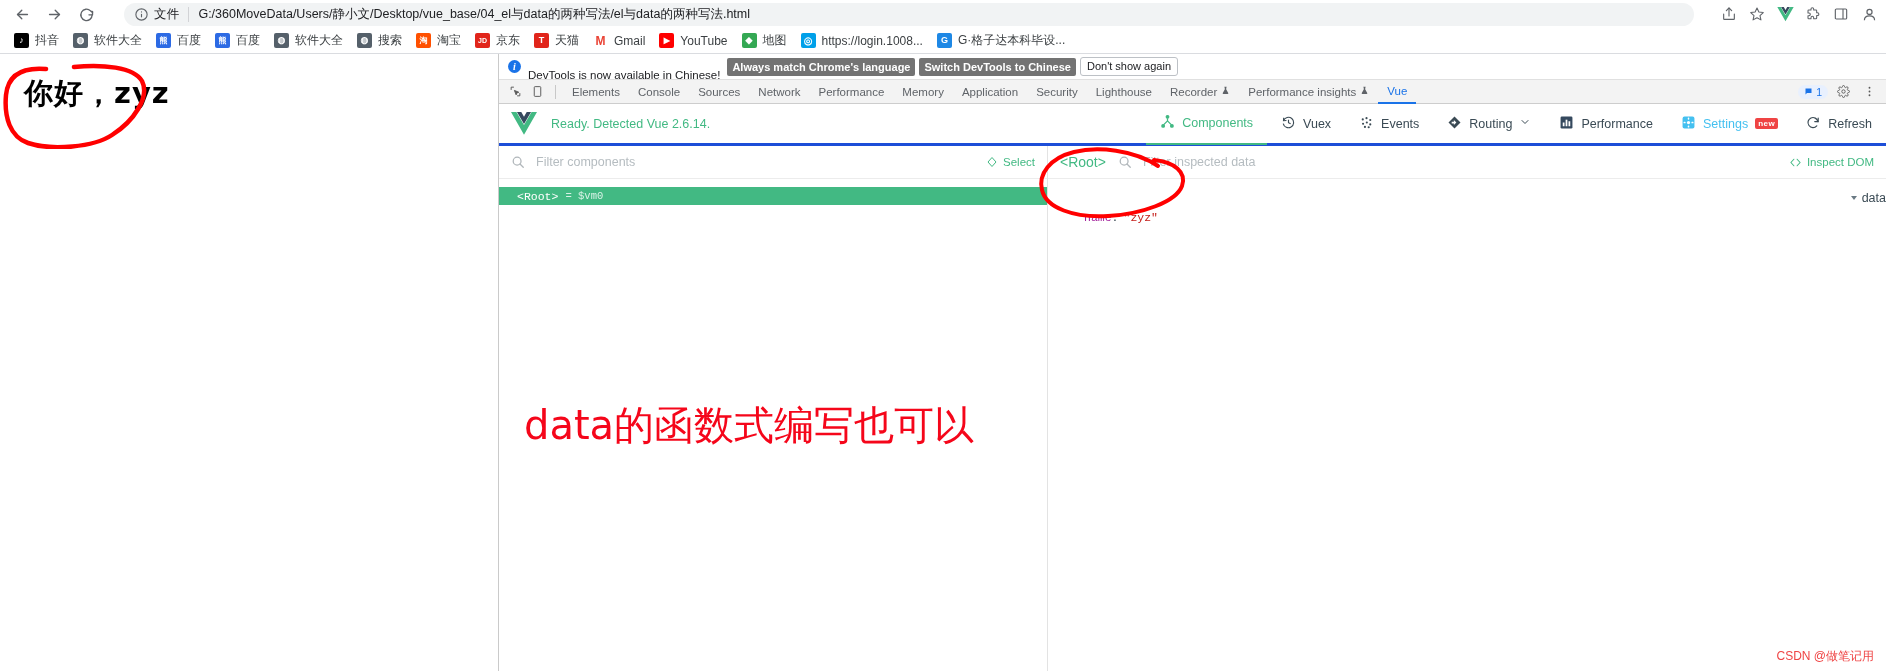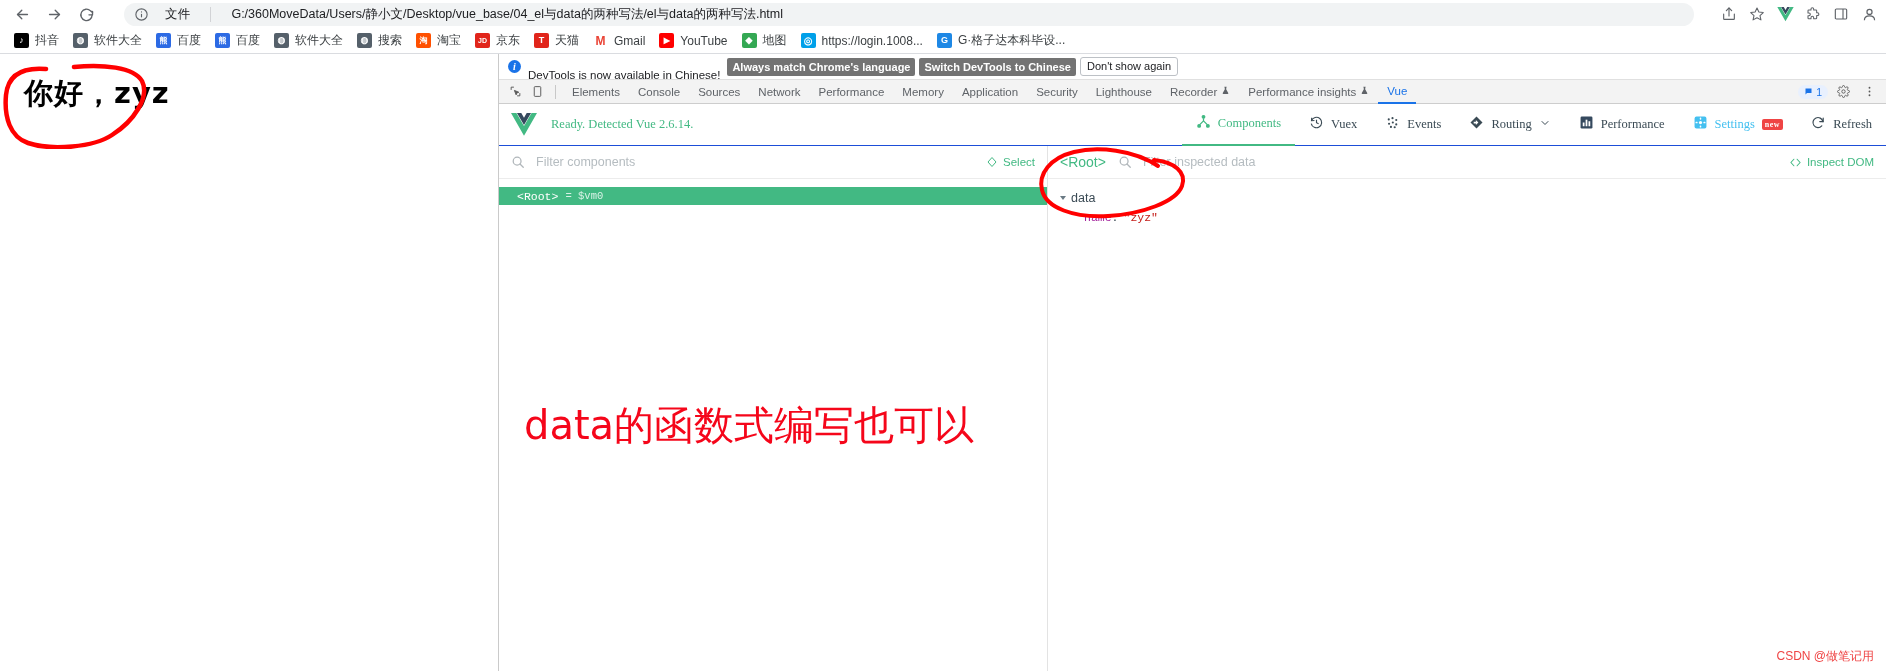--- a/index.html
+++ b/index.html
@@ -19,21 +19,21 @@
   .nav-btns{display:flex;align-items:center;gap:0px;padding-left:6px;}
   .nav-btn{
     width:32px;height:28px;display:flex;align-items:center;justify-content:center;
     color:#5f6368;
   }
   .nav-btn svg{display:block;}
   .omnibox{
     position:absolute;left:124px;top:3px;
     width:1570px;height:23px;border-radius:12px;
     background:#f1f3f4;display:flex;align-items:center;
-    padding:0 10px;box-sizing:border-box;gap:11px;
+    padding:0 10px;box-sizing:border-box;
   }
   .omnibox .info-ic{width:15px;height:15px;flex:0 0 15px;margin-right:5px;color:#5f6368;}
   .scheme-label{
     font-size:12.5px;color:#202124;white-space:nowrap;letter-spacing:0.2px;
   }
   .omni-sep{
     width:1px;height:15px;background:#d2d3d6;margin:0 9px;flex:0 0 1px;
   }
   .omni-url{
     font-size:12.5px;color:#202124;white-space:nowrap;overflow:hidden;
@@ -121,22 +121,22 @@
     color:#1a73e8;border-bottom:2px solid #1a73e8;box-sizing:border-box;height:24px;
   }
   .dt-tabs-right{margin-left:auto;display:flex;align-items:center;padding-right:6px;gap:4px;}
   .err-badge{
     display:flex;align-items:center;gap:3px;background:#e8f0fe;border-radius:8px;
     padding:1px 6px;font-size:10.5px;color:#1a73e8;
   }
 
   
   .vue-toolbar{
-    height:42px;display:flex;align-items:center;border-bottom:1px solid #1d4ed8;
-    background:#fff;box-sizing:border-box;padding-left:12px;font-family:Liberation Serif, serif;
+    height:42px;display:flex;align-items:center;border-bottom:3px solid #1d4ed8;
+    background:#fff;box-sizing:border-box;padding-left:12px;
   }
   .vue-logo{width:26px;height:24px;flex:0 0 26px;margin-right:14px;}
   .vue-ready{font-size:12.5px;color:#42b983;white-space:nowrap;}
   .vue-actions{margin-left:auto;display:flex;align-items:center;height:42px;}
   .vue-act{
     display:flex;align-items:center;gap:7px;padding:0 14px;height:42px;
     font-size:12.5px;color:#3a4a54;white-space:nowrap;box-sizing:border-box;
   }
   .vue-act.active{color:#42b983;border-bottom:2px solid #42b983;}
   .vue-act.settings{color:#44c0f0;}
@@ -186,21 +186,21 @@
   }
   .insp-root{
     font-size:14px;color:#42b983;white-space:nowrap;margin-right:12px;
     font-family:"Liberation Sans",sans-serif;
   }
   .inspect-dom{
     margin-left:auto;display:flex;align-items:center;gap:5px;
     font-size:11.5px;color:#42b983;white-space:nowrap;
   }
   .insp-body{padding:10px 0 0 0;position:relative;}
-  .data-group{display:flex;align-items:center;padding-left:13px;height:18px;}
+  .data-group{display:flex;align-items:center;padding-left:13px;height:18px;justify-content:flex-end;}
   .caret{
     width:0;height:0;border-left:4.5px solid #6a7a84;border-top:3.5px solid transparent;
     border-bottom:3.5px solid transparent;margin-right:6px;transform:rotate(90deg);
   }
   .data-label{font-size:12.5px;color:#3a4a54;}
   .data-row{
     padding-left:36px;height:20px;display:flex;align-items:center;
     font-family:"Liberation Mono","DejaVu Sans Mono",monospace;font-size:11.5px;
   }
   .k-name{color:#a01c99;}

